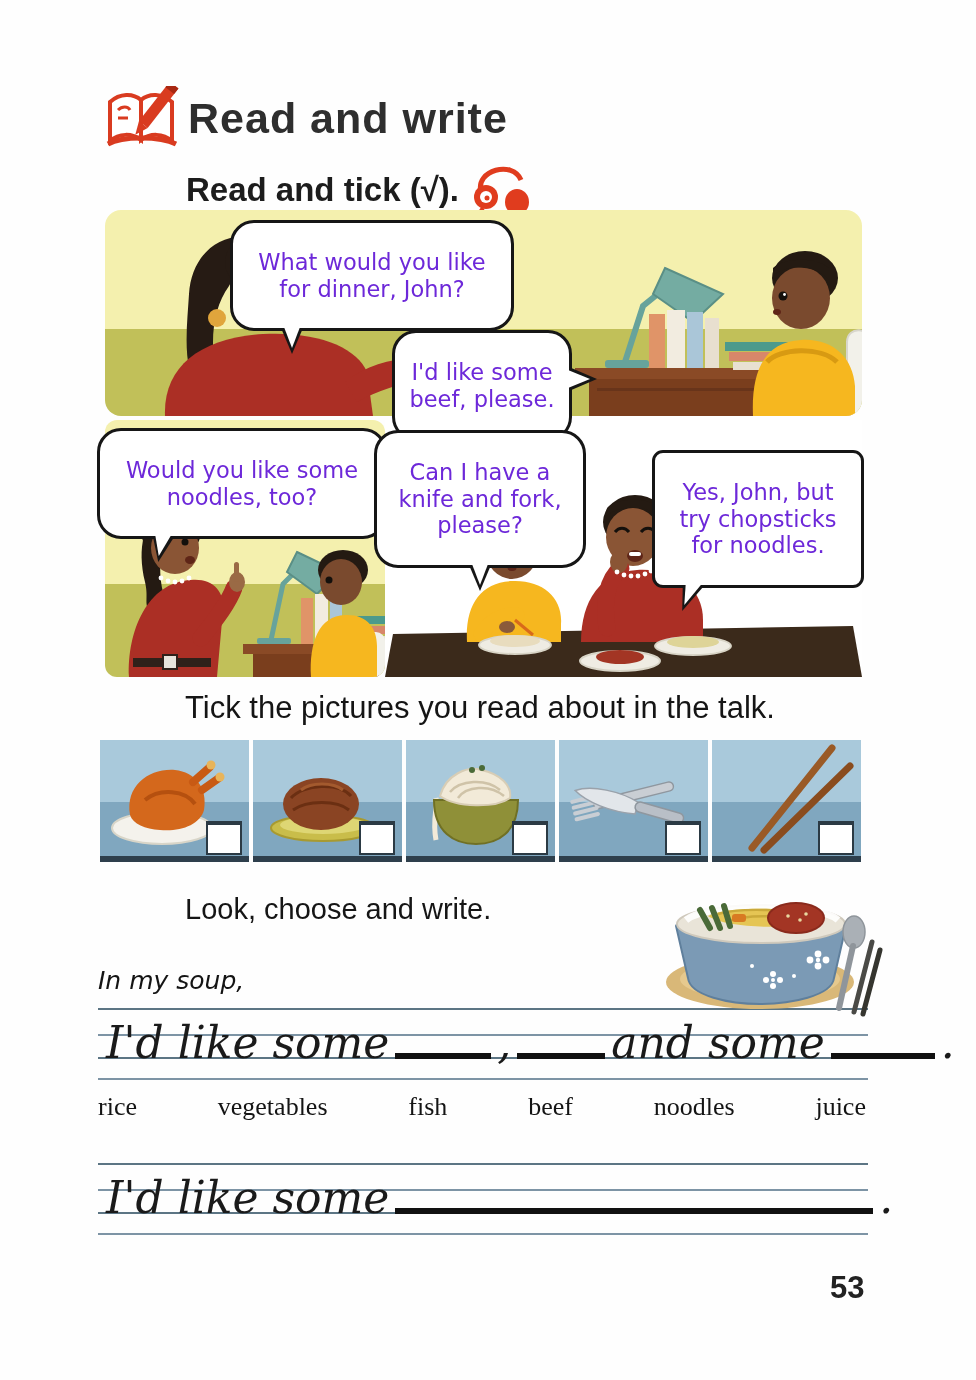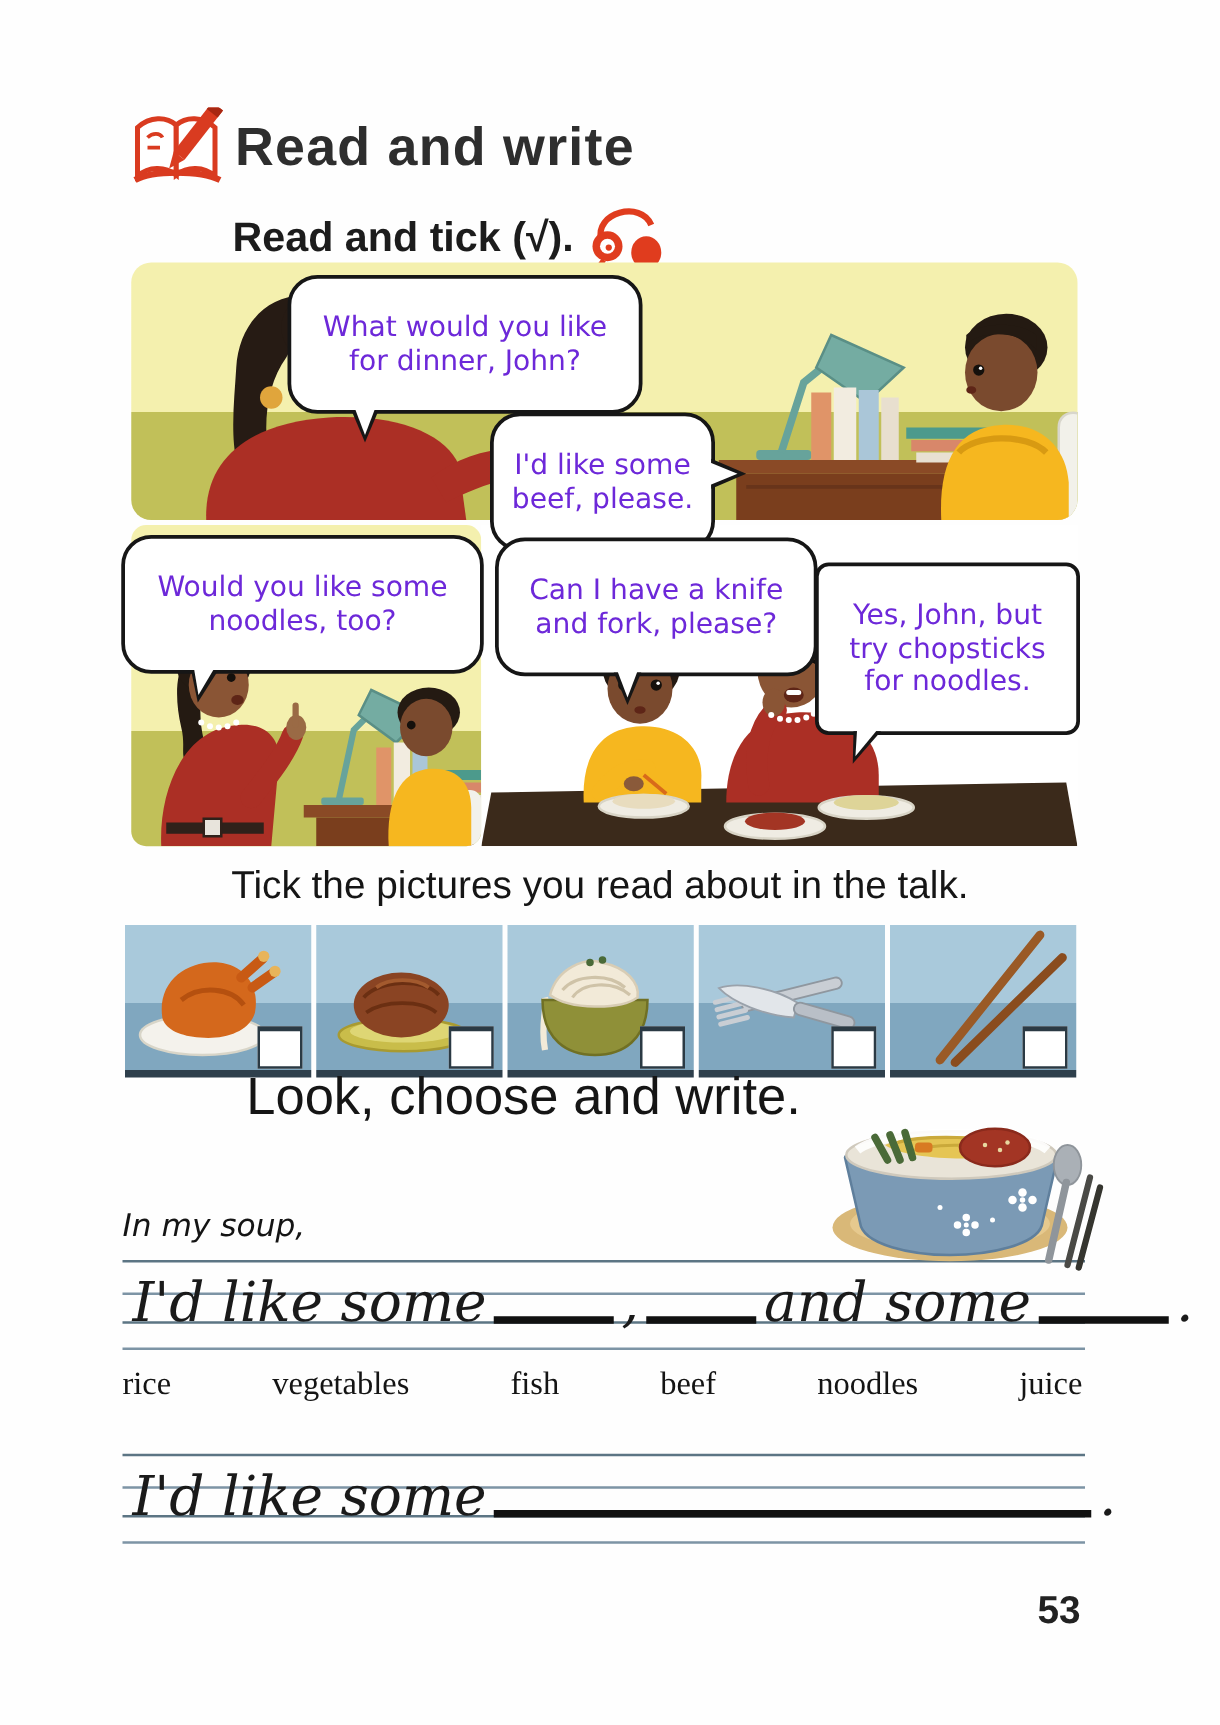--- a/index.html
+++ b/index.html
@@ -217,21 +217,21 @@
       <ellipse cx="235" cy="241" rx="40" ry="10" fill="#efece3" stroke="#d8d4c6" stroke-width="2"></ellipse>
       <ellipse cx="235" cy="237" rx="24" ry="7" fill="#a33524"></ellipse>
       <ellipse cx="308" cy="226" rx="38" ry="9" fill="#efece3" stroke="#d8d4c6" stroke-width="2"></ellipse>
       <ellipse cx="308" cy="222" rx="26" ry="6" fill="#ded498"></ellipse>
     </svg>
   </div>
 
   <div class="bubble tail-down b1" style="left:230px; top:220px; width:284px; min-height:94px;">What would you like for dinner, John?</div>
   <div class="bubble tail-right" style="left:392px; top:330px; width:180px; min-height:84px;">I'd like some beef, please.</div>
   <div class="bubble tail-down b3" style="left:97px; top:392px; width:290px; min-height:94px;margin-top:36px;">Would you like some noodles, too?</div>
-  <div class="bubble tail-down b5" style="left:396px; top:430px; width:258px; min-height:96px;">Can I have a knife and fork, please?</div>
+  <div class="bubble tail-down b5" style="left:374px; top:430px; width:212px; min-height:96px;">Can I have a knife and fork, please?</div>
   <div class="bubble tail-down b6" style="left:652px; top:450px; width:212px; min-height:124px;border-radius:11px;">Yes, John, but try chopsticks for noodles.</div>
 
   <div class="abs instr" style="left:185px; top:690px;">Tick the pictures you read about in the talk.</div>
 
   <div class="abs cards">
     <div class="food-card">
       <svg viewBox="0 0 149 116">
         <ellipse cx="62" cy="88" rx="50" ry="16" fill="#f4f2ec" stroke="#d8d5c8" stroke-width="2"></ellipse>
         <path d="M30,75 C25,45 50,28 75,30 C95,32 108,48 104,70 C100,85 80,92 60,90 C45,89 33,84 30,75 Z" fill="#d4681c"></path>
         <path d="M45,60 C60,48 85,50 95,64" stroke="#b5500f" stroke-width="4" fill="none"></path>
@@ -282,21 +282,21 @@
     </div>
     <div class="food-card">
       <svg viewBox="0 0 149 116">
         <line x1="120" y1="8" x2="40" y2="108" stroke="#9a5a26" stroke-width="7" stroke-linecap="round"></line>
         <line x1="138" y1="26" x2="52" y2="110" stroke="#8a4c1e" stroke-width="7" stroke-linecap="round"></line>
       </svg>
       <div class="tickbox"></div>
     </div>
   </div>
 
-  <div class="abs instr" style="left:185px; top:853px; font-size:42px;margin-left:12px;">Look, choose and write.</div>
+  <div class="abs instr" style="left:185px; top:893px; font-size:29px;">Look, choose and write.</div>
 
   <svg class="abs" style="left:648px; top:872px; z-index:5;" width="238" height="148" viewBox="0 0 238 148">
     <ellipse cx="112" cy="110" rx="94" ry="27" fill="#d9b878"></ellipse>
     <ellipse cx="112" cy="107" rx="80" ry="21" fill="#e6c98e"></ellipse>
     <path d="M28,54 C28,42 198,42 198,54 L186,106 C184,124 142,132 112,132 C82,132 42,124 40,106 Z" fill="#7b9ab5" stroke="#5f7f9c" stroke-width="2"></path>
     <ellipse cx="113" cy="52" rx="84" ry="19" fill="#e9e4d8" stroke="#cfc9bc" stroke-width="2"></ellipse>
     <path d="M38,48 C60,30 170,30 190,48" stroke="#fff" stroke-width="7" fill="none" opacity="0.9"></path>
     <path d="M60,44 C80,34 150,34 172,46 C160,58 80,58 60,44 Z" fill="#e5c554"></path>
     <path d="M70,42 C90,36 146,36 164,46 M78,50 C98,42 140,42 156,52" stroke="#caa93a" stroke-width="2.5" fill="none"></path>
     <path d="M52,38 L62,56 M64,36 L72,56 M76,34 L82,54" stroke="#4a6a38" stroke-width="6" stroke-linecap="round"></path>

